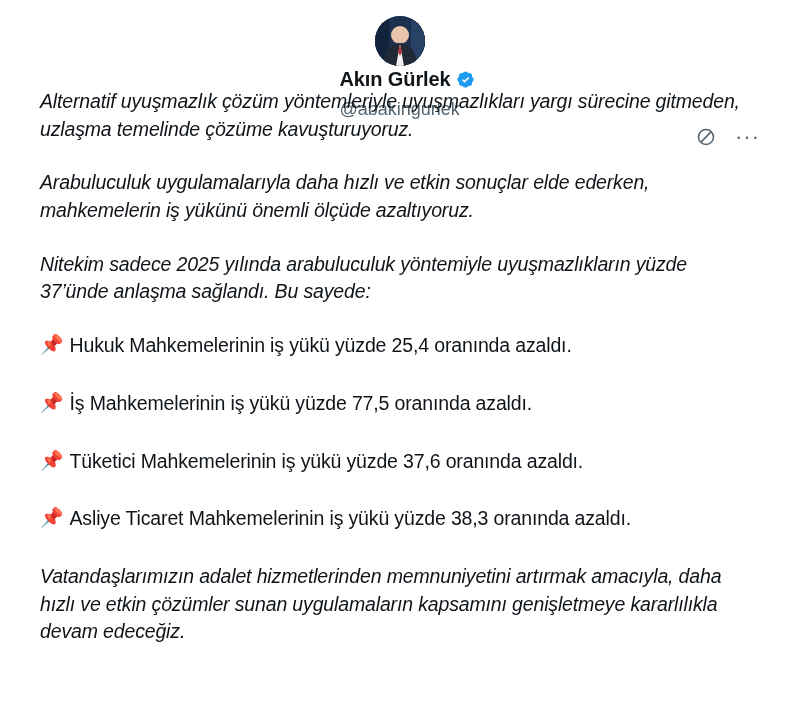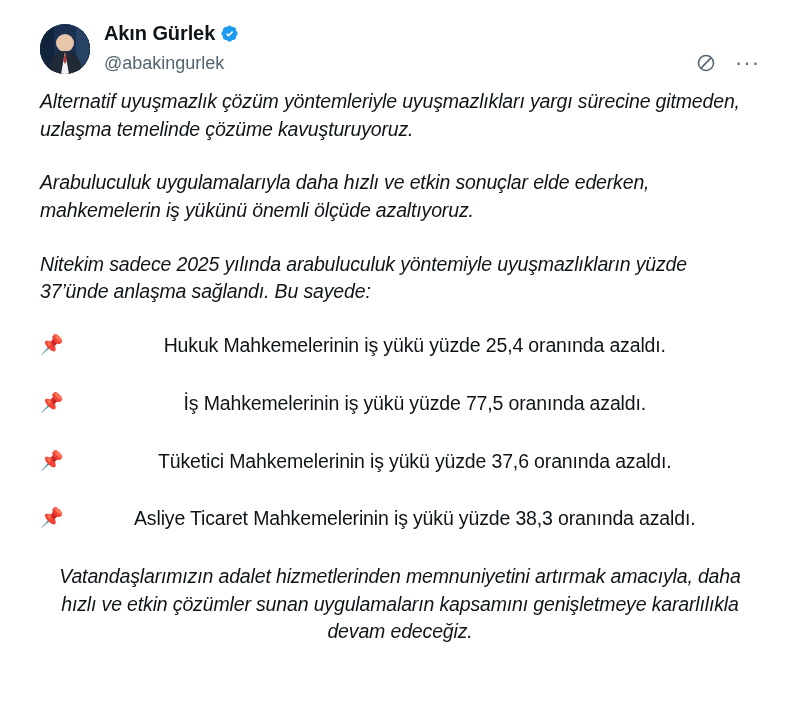--- a/index.html
+++ b/index.html
@@ -20,22 +20,23 @@
     width: 800px;
     height: 707px;
     background: #ffffff;
     box-sizing: border-box;
     padding: 16px 40px 0 40px;
   }
 
   
   .tweet-header {
     display: flex;
-    align-items: flex-end;
+    align-items: center;
     height: 58px;
+    flex-direction: column;
   }
   .avatar {
     width: 50px;
     height: 50px;
     border-radius: 50%;
     flex: 0 0 50px;
     overflow: hidden;
     background: #27405e;
     position: relative;
   }
@@ -97,36 +98,35 @@
     margin-top: 14px;
     font-size: 19.5px;
     line-height: 1.42;
     color: #0f1419;
     letter-spacing: -0.15px;
   }
   .para {
     margin: 0 0 26px 0;
     font-style: italic;
   }
-  .para:last-child { margin-bottom: 8px; text-align: center; }
+  .para:last-child { margin-bottom: 8px; }
 
   .bullet {
     margin: 0 0 30px 0;
     display: flex;
     align-items: flex-start;
   }
   .pin {
     flex: 0 0 auto;
     margin-right: 6px;
     font-size: 19px;
     line-height: 1.42;
   }
   .bullet-text {
     flex: 1 1 auto;
-    text-align: center;
   }
   .list-block { margin-top: 2px; }
 </style>
 </head>
 <body>
 
 <div id="tweet-card">
 
   <div class="tweet-header">
 

